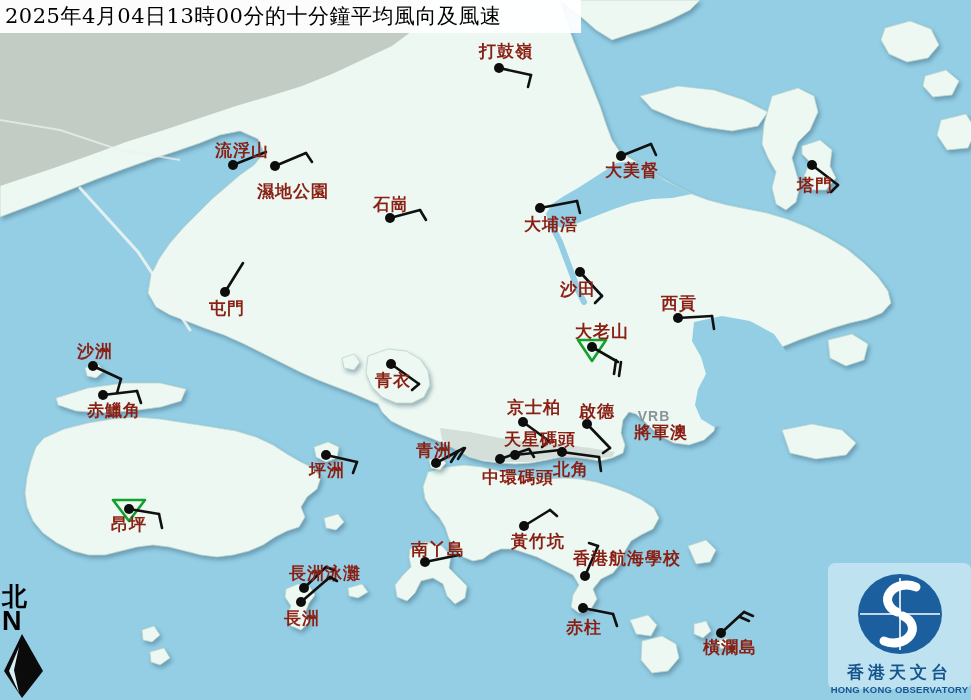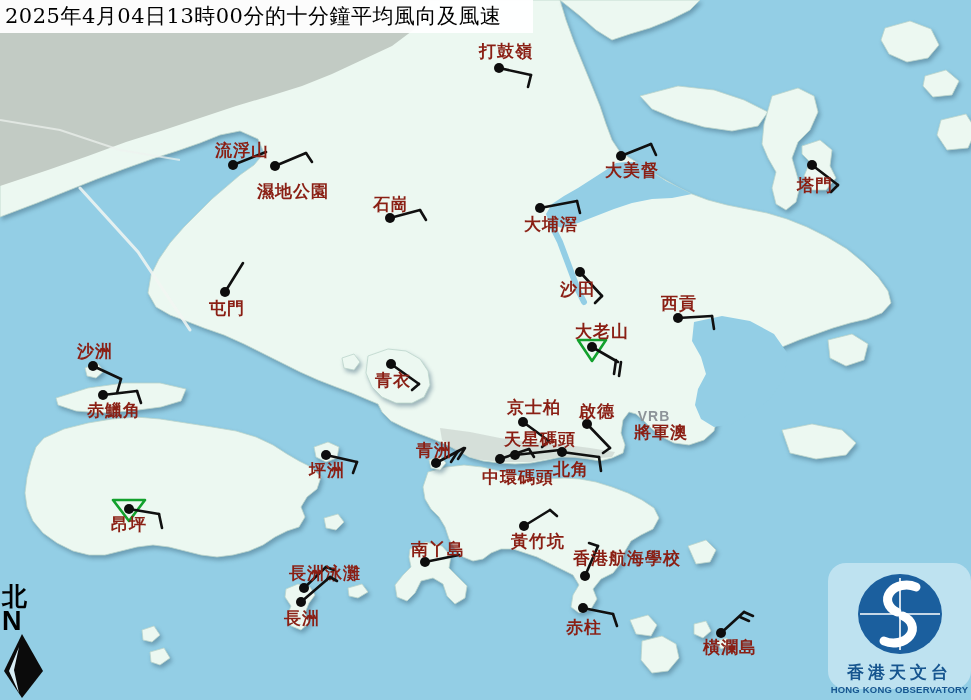--- a/index.html
+++ b/index.html
@@ -3,28 +3,28 @@
 <meta charset="utf-8">
 <style>
   html,body{margin:0;padding:0;background:#222;}
   #stage{position:relative;width:971px;height:700px;overflow:hidden;
          font-family:"DejaVu Serif","Liberation Serif",serif;background:#93cee5;}
   #map-base,#station-layer{position:absolute;left:0;top:0;}
   .land{fill:#ecf8f1;stroke:#bcd6cc;stroke-width:0.8;filter:drop-shadow(2px 3px 2px rgba(58,96,118,.45));}
   .water{fill:#93cee5;stroke:none;}
   .urban{fill:#c2cbc4;stroke:none;}
   .road{stroke:#f2f6f2;stroke-width:3;fill:none;opacity:.85;stroke-linecap:round;}
-  #title-bar{position:absolute;left:0;top:0;width:533px;height:33px;background:rgba(255,255,255,.94);
+  #title-bar{position:absolute;left:0;top:0;width:581px;height:33px;background:rgba(255,255,255,.94);
              color:#000;font-size:21px;line-height:33px;padding-left:5px;box-sizing:border-box;
              letter-spacing:.5px;white-space:nowrap;}
   #compass{position:absolute;left:2px;top:584px;width:46px;text-align:left;color:#000;}
   #compass .hanzi{font-size:25px;font-weight:bold;line-height:25px;display:block;}
   #compass .letter{font-family:"Liberation Sans",sans-serif;font-size:27px;font-weight:bold;line-height:24px;display:block;}
   #logo{position:absolute;left:828px;top:563px;width:143px;height:126px;
-        background:rgba(225,242,250,.55);border-radius:18px;text-align:center;}
+        background:rgba(225,242,250,.55);border-radius:7px;text-align:center;}
   #logo .cn{font-size:17px;font-weight:bold;letter-spacing:4px;margin-top:-2px;}
   #logo .en{font-family:"Liberation Sans",sans-serif;font-size:9.5px;font-weight:bold;letter-spacing:.2px;}
   .station-label{font-family:"DejaVu Serif","Liberation Serif",serif;font-weight:bold;font-size:17px;letter-spacing:1px;}
   .vrb-label{font-family:"Liberation Sans",sans-serif;font-weight:bold;font-size:14px;letter-spacing:1px;}
 </style>
 </head>
 <body>
 
 <div id="stage">
 

